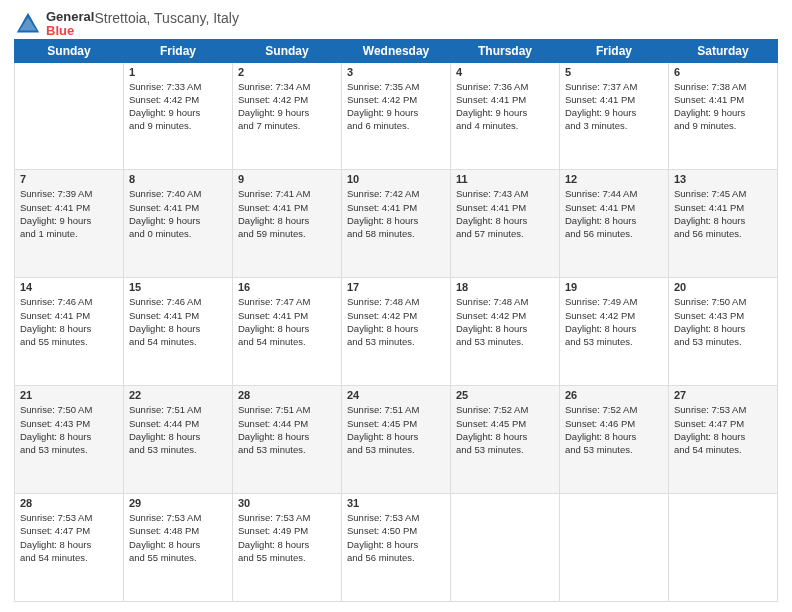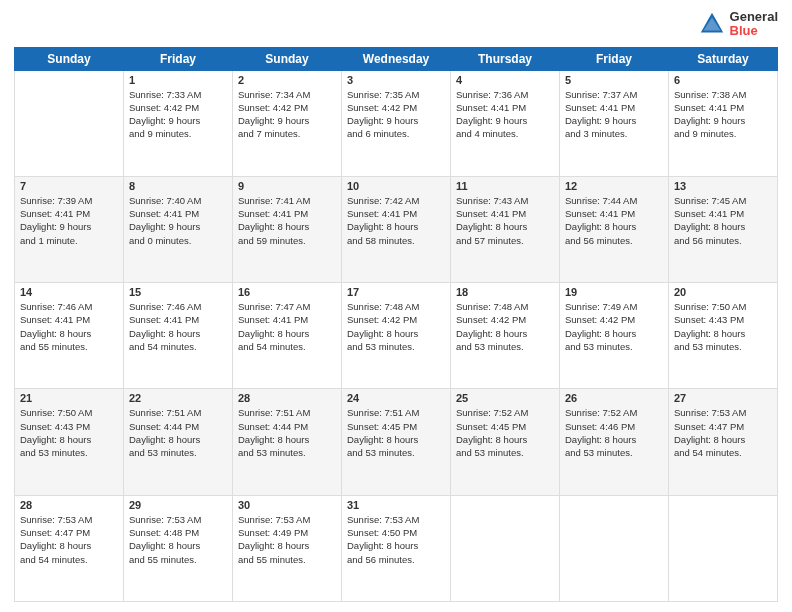--- a/index.html
+++ b/index.html
@@ -12,23 +12,22 @@
     }
     .page {
       width: 792px;
       height: 612px;
       padding: 10px 14px;
       display: flex;
       flex-direction: column;
     }
     .header {
       display: flex;
-      justify-content: flex-end;
+      justify-content: flex-start;
       align-items: flex-start;
-      margin-bottom: 8px;
     }
     .logo {
       display: flex;
       align-items: center;
       gap: 4px;
     }
     .logo-text {
       display: flex;
       flex-direction: column;
       font-size: 13px;
@@ -103,20 +102,21 @@
       <svg class="logo-icon" viewBox="0 0 30 30">
         <polygon points="15,3 27,24 3,24" fill="#1a6bb5"></polygon>
         <polygon points="15,8 24,22 6,22" fill="#fff" opacity="0.3"></polygon>
       </svg>
       <div class="logo-text">
         <span class="logo-general">General</span>
         <span class="logo-blue">Blue</span>
       </div>
     </div>
     <div class="title-block">
+      <div class="location">Strettoia, Tuscany, Italy</div>
     </div>
   </div>
 
   <table class="calendar">
     <thead>
       <tr>
       <th>Sunday</th>
           <th>Friday</th>
           <th>Sunday</th>
           <th>Wednesday</th>

